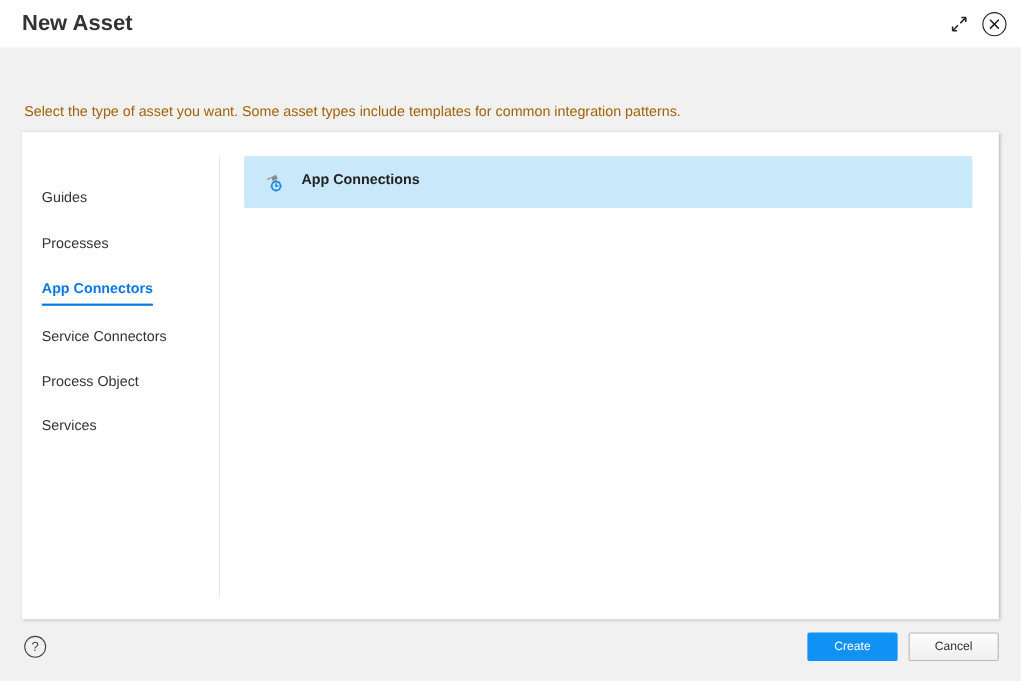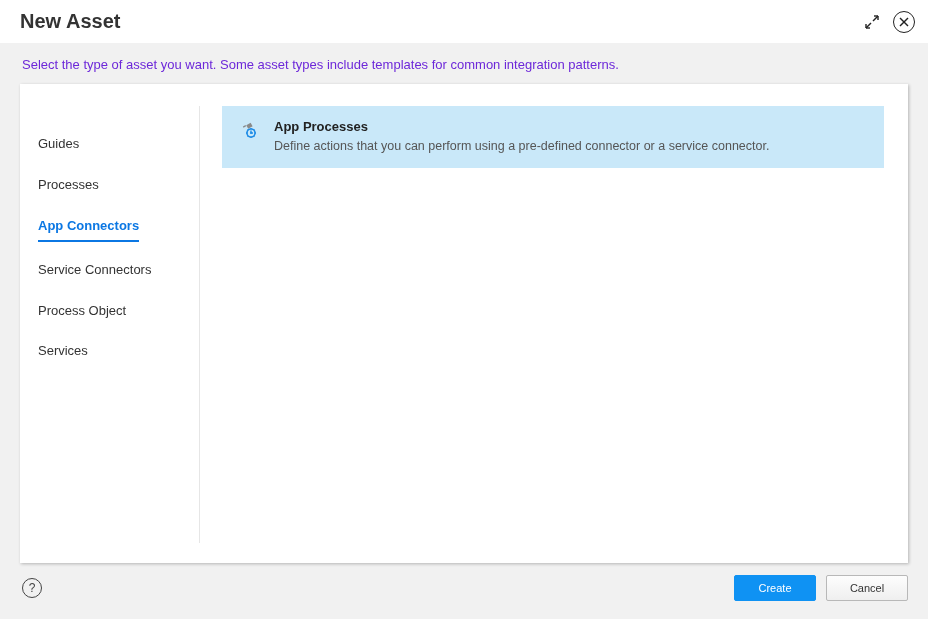--- a/index.html
+++ b/index.html
@@ -44,23 +44,24 @@
     .close-svg line { stroke: #222; stroke-width: 1.4; }
     .content-wrap {
       background: #f1f1f1;
       height: calc(622px - 46px);
       padding: 14px 20px 18px 20px;
       display: flex;
       flex-direction: column;
     }
     .intro-text {
       font-size: 13px;
-      color: #6d28d9;
+      color: #a16207;
       margin-bottom: 12px;
       padding-left: 2px;
+      margin-top: 36px;
     }
     .panel {
       flex: 1;
       background: #ffffff;
       box-shadow: 1px 1px 3px rgba(0,0,0,0.25);
       display: flex;
       padding: 22px 24px 20px 16px;
     }
     .sidebar {
       width: 164px;
@@ -206,22 +207,21 @@
               <rect x="3" y="6" width="3" height="1.3" fill="#8a8a8a" transform="rotate(-30 4 6.5)"></rect>
               <circle cx="11" cy="13" r="4" fill="none" stroke="#1f8ce6" stroke-width="1.6"></circle>
               <path d="M11 10.5 L11 13 L13 13" stroke="#1f8ce6" stroke-width="1.4" fill="none"></path>
               <circle cx="11" cy="13" r="0.9" fill="#1f8ce6"></circle>
               <path d="M11 9 L11 8 M15 13 L16 13 M11 17 L11 18 M7 13 L6 13" stroke="#1f8ce6" stroke-width="1.4"></path>
               <path d="M13.8 10.2 L14.5 9.5 M13.8 15.8 L14.5 16.5 M8.2 15.8 L7.5 16.5 M8.2 10.2 L7.5 9.5" stroke="#1f8ce6" stroke-width="1.4"></path>
             </g>
           </svg>
         </div>
         <div class="asset-texts">
-          <div class="asset-title">App Processes</div>
-          <div class="asset-desc">Define actions that you can perform using a pre-defined connector or a service connector.</div>
+          <div class="asset-title">App Connections</div>
         </div>
       </div>
     </div>
   </div>
 
   <div class="dialog-footer">
     <div class="help-btn">?</div>
     <div class="footer-buttons">
       <div class="btn btn-primary">Create</div>
       <div class="btn btn-secondary">Cancel</div>

